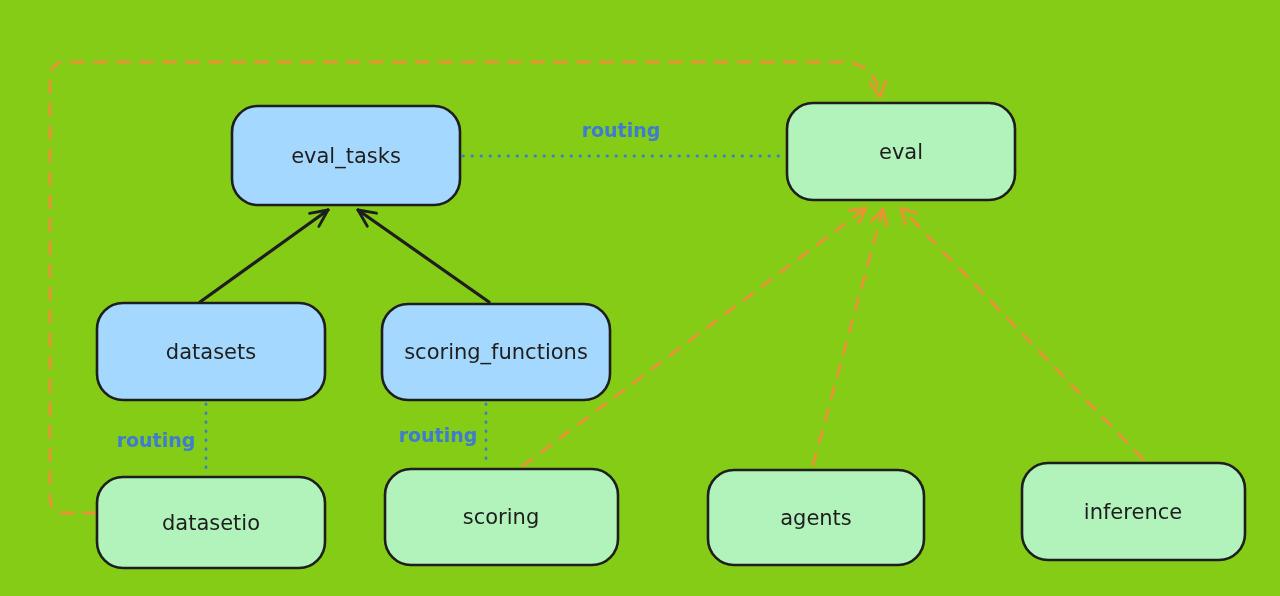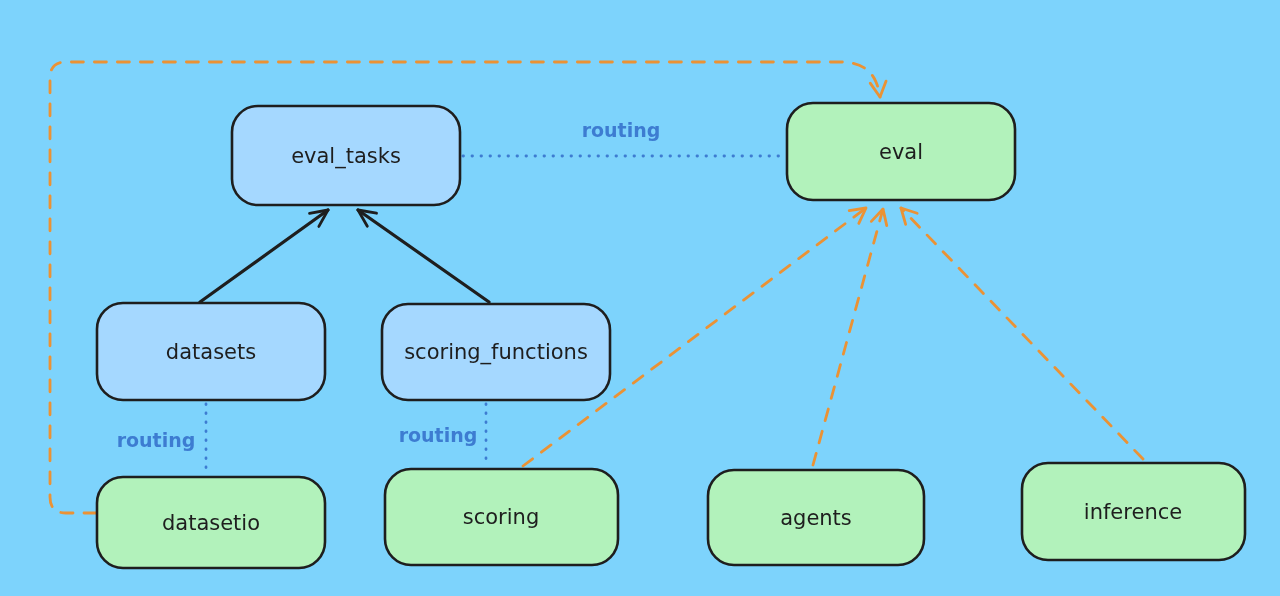--- a/index.html
+++ b/index.html
@@ -1,20 +1,20 @@
 <!DOCTYPE html>
 <html><head>
 <meta charset="utf-8">
 <style>
   html, body { margin: 0; padding: 0; background: #ffffff; }
   .canvas {
     position: relative;
     width: 1280px;
     height: 596px;
-    background: #7dd3fc;
+    background: #84cc16;
     font-family: "DejaVu Sans", sans-serif;
     overflow: hidden;
   }
   svg { display: block; }
   .node-rect {
     stroke: #1e1e1e;
     stroke-width: 2.6;
   }
   .node-label {
     fill: #1e1e1e;

